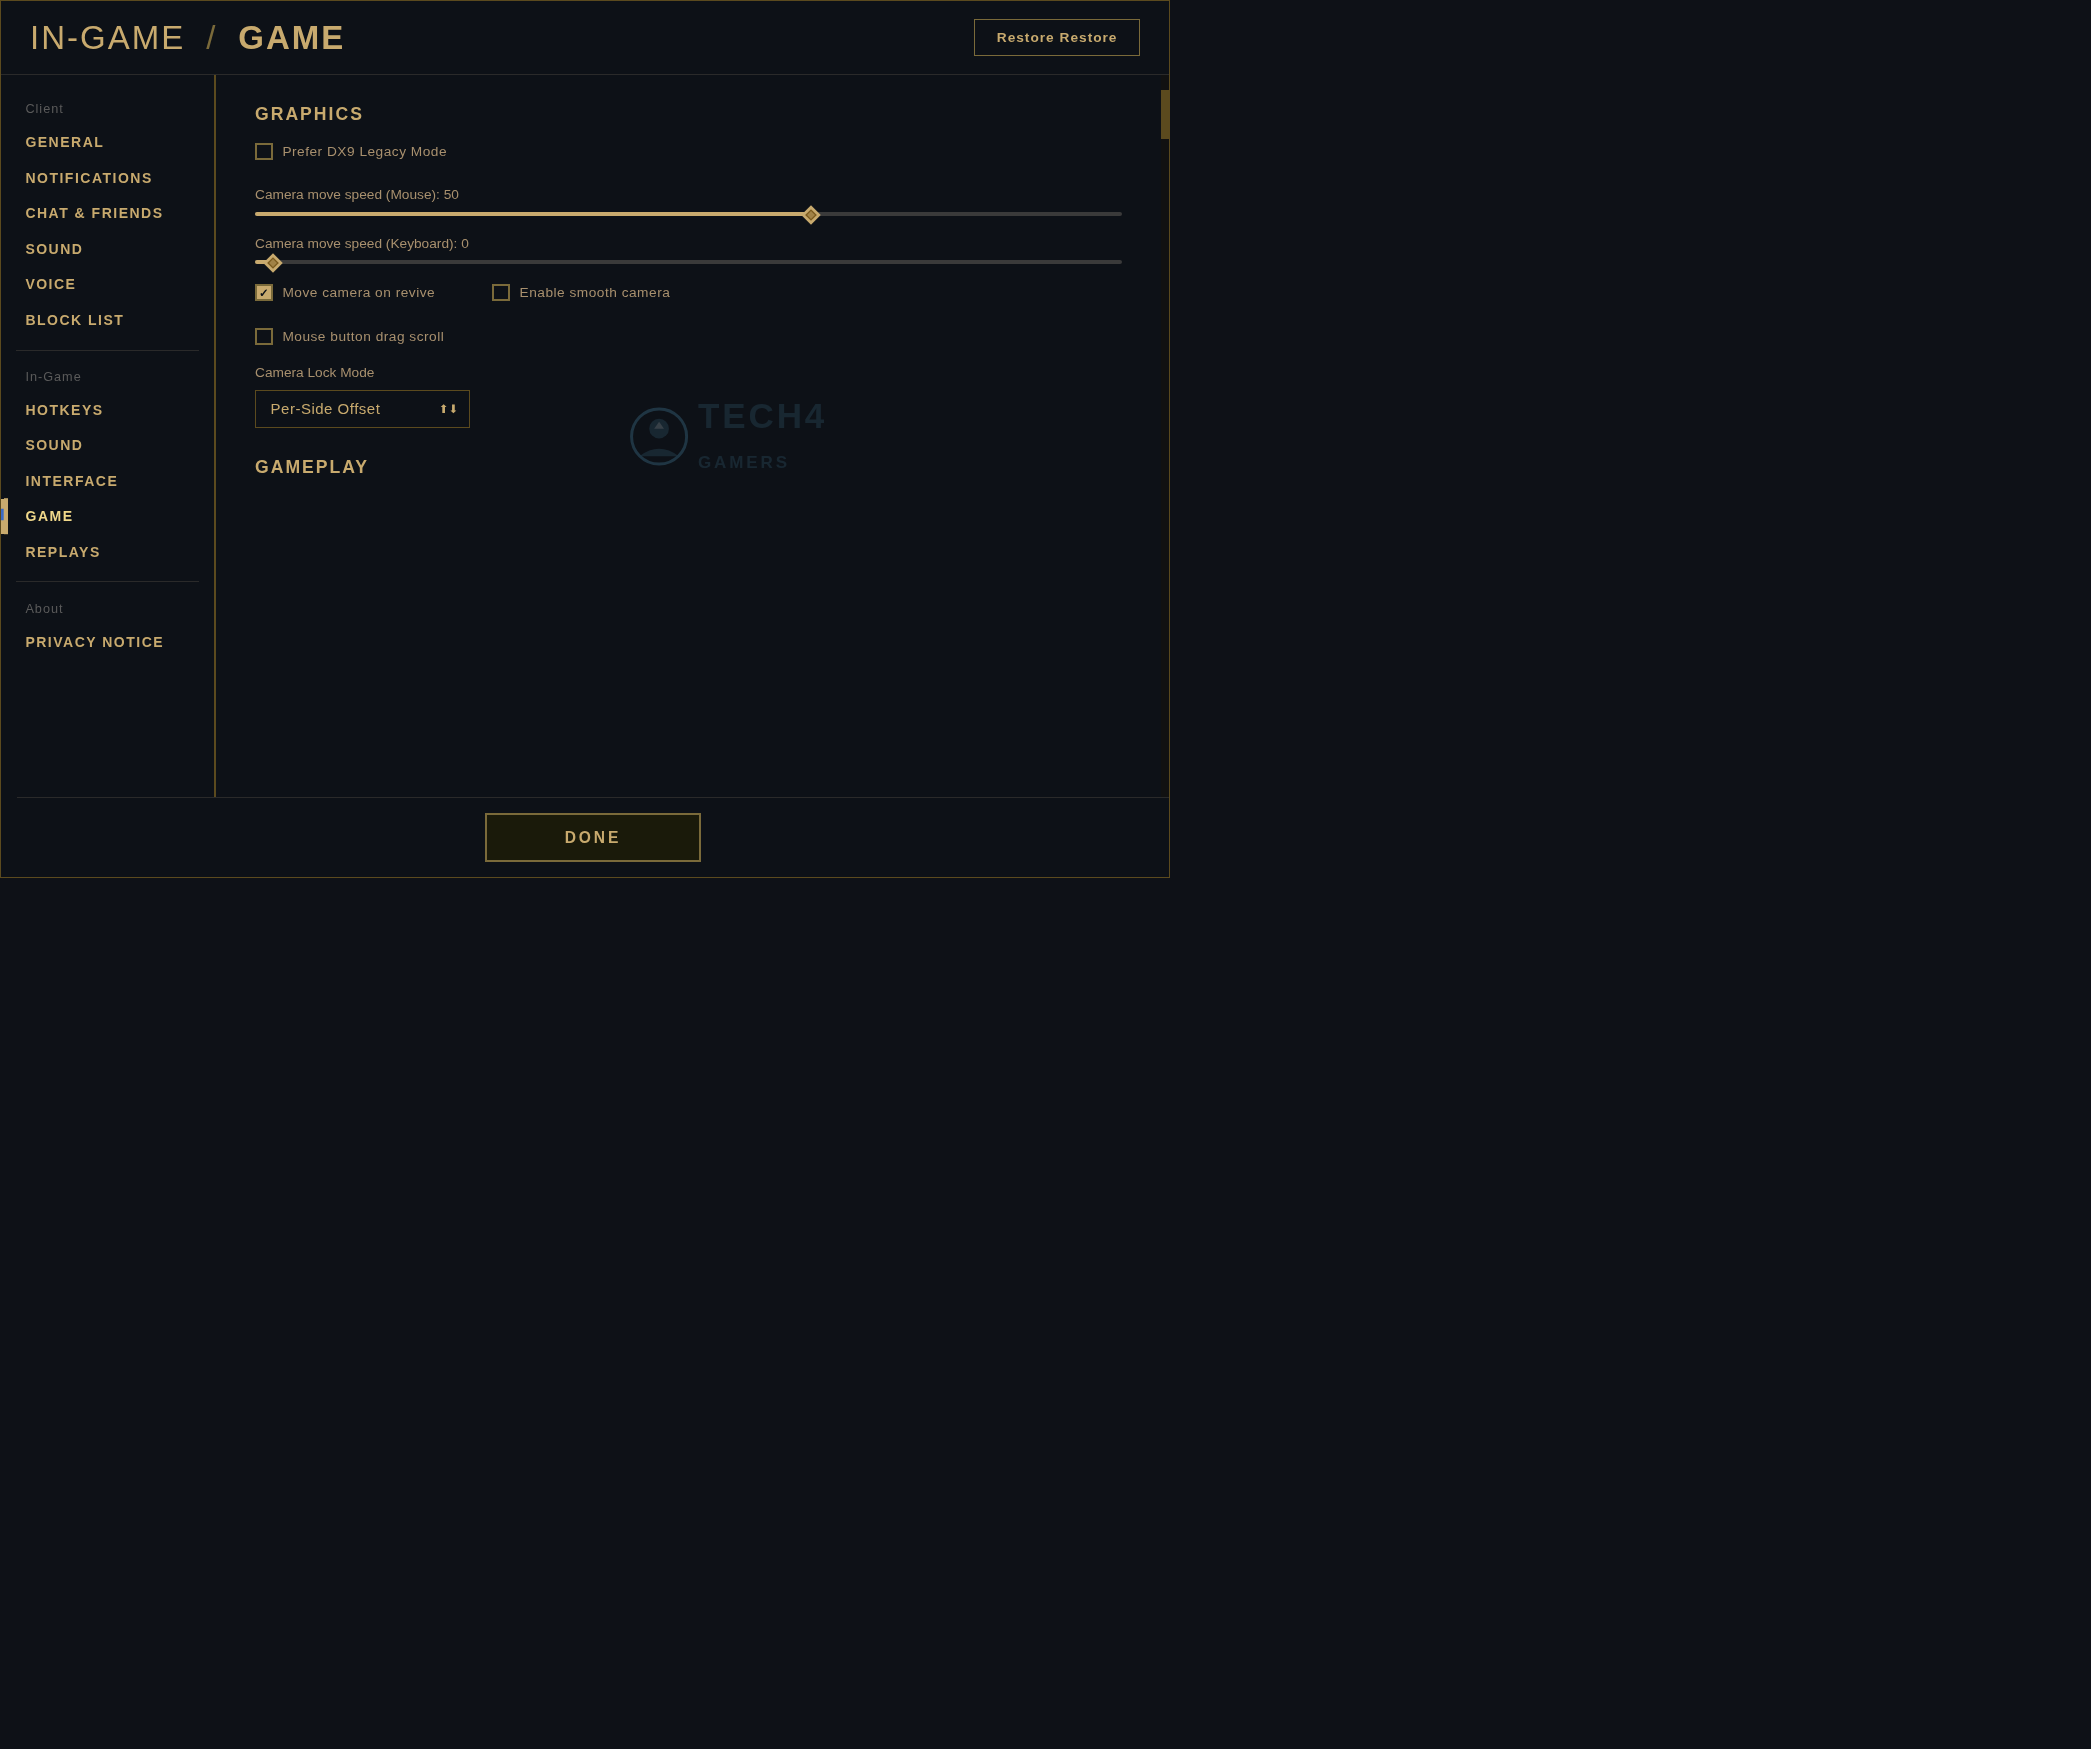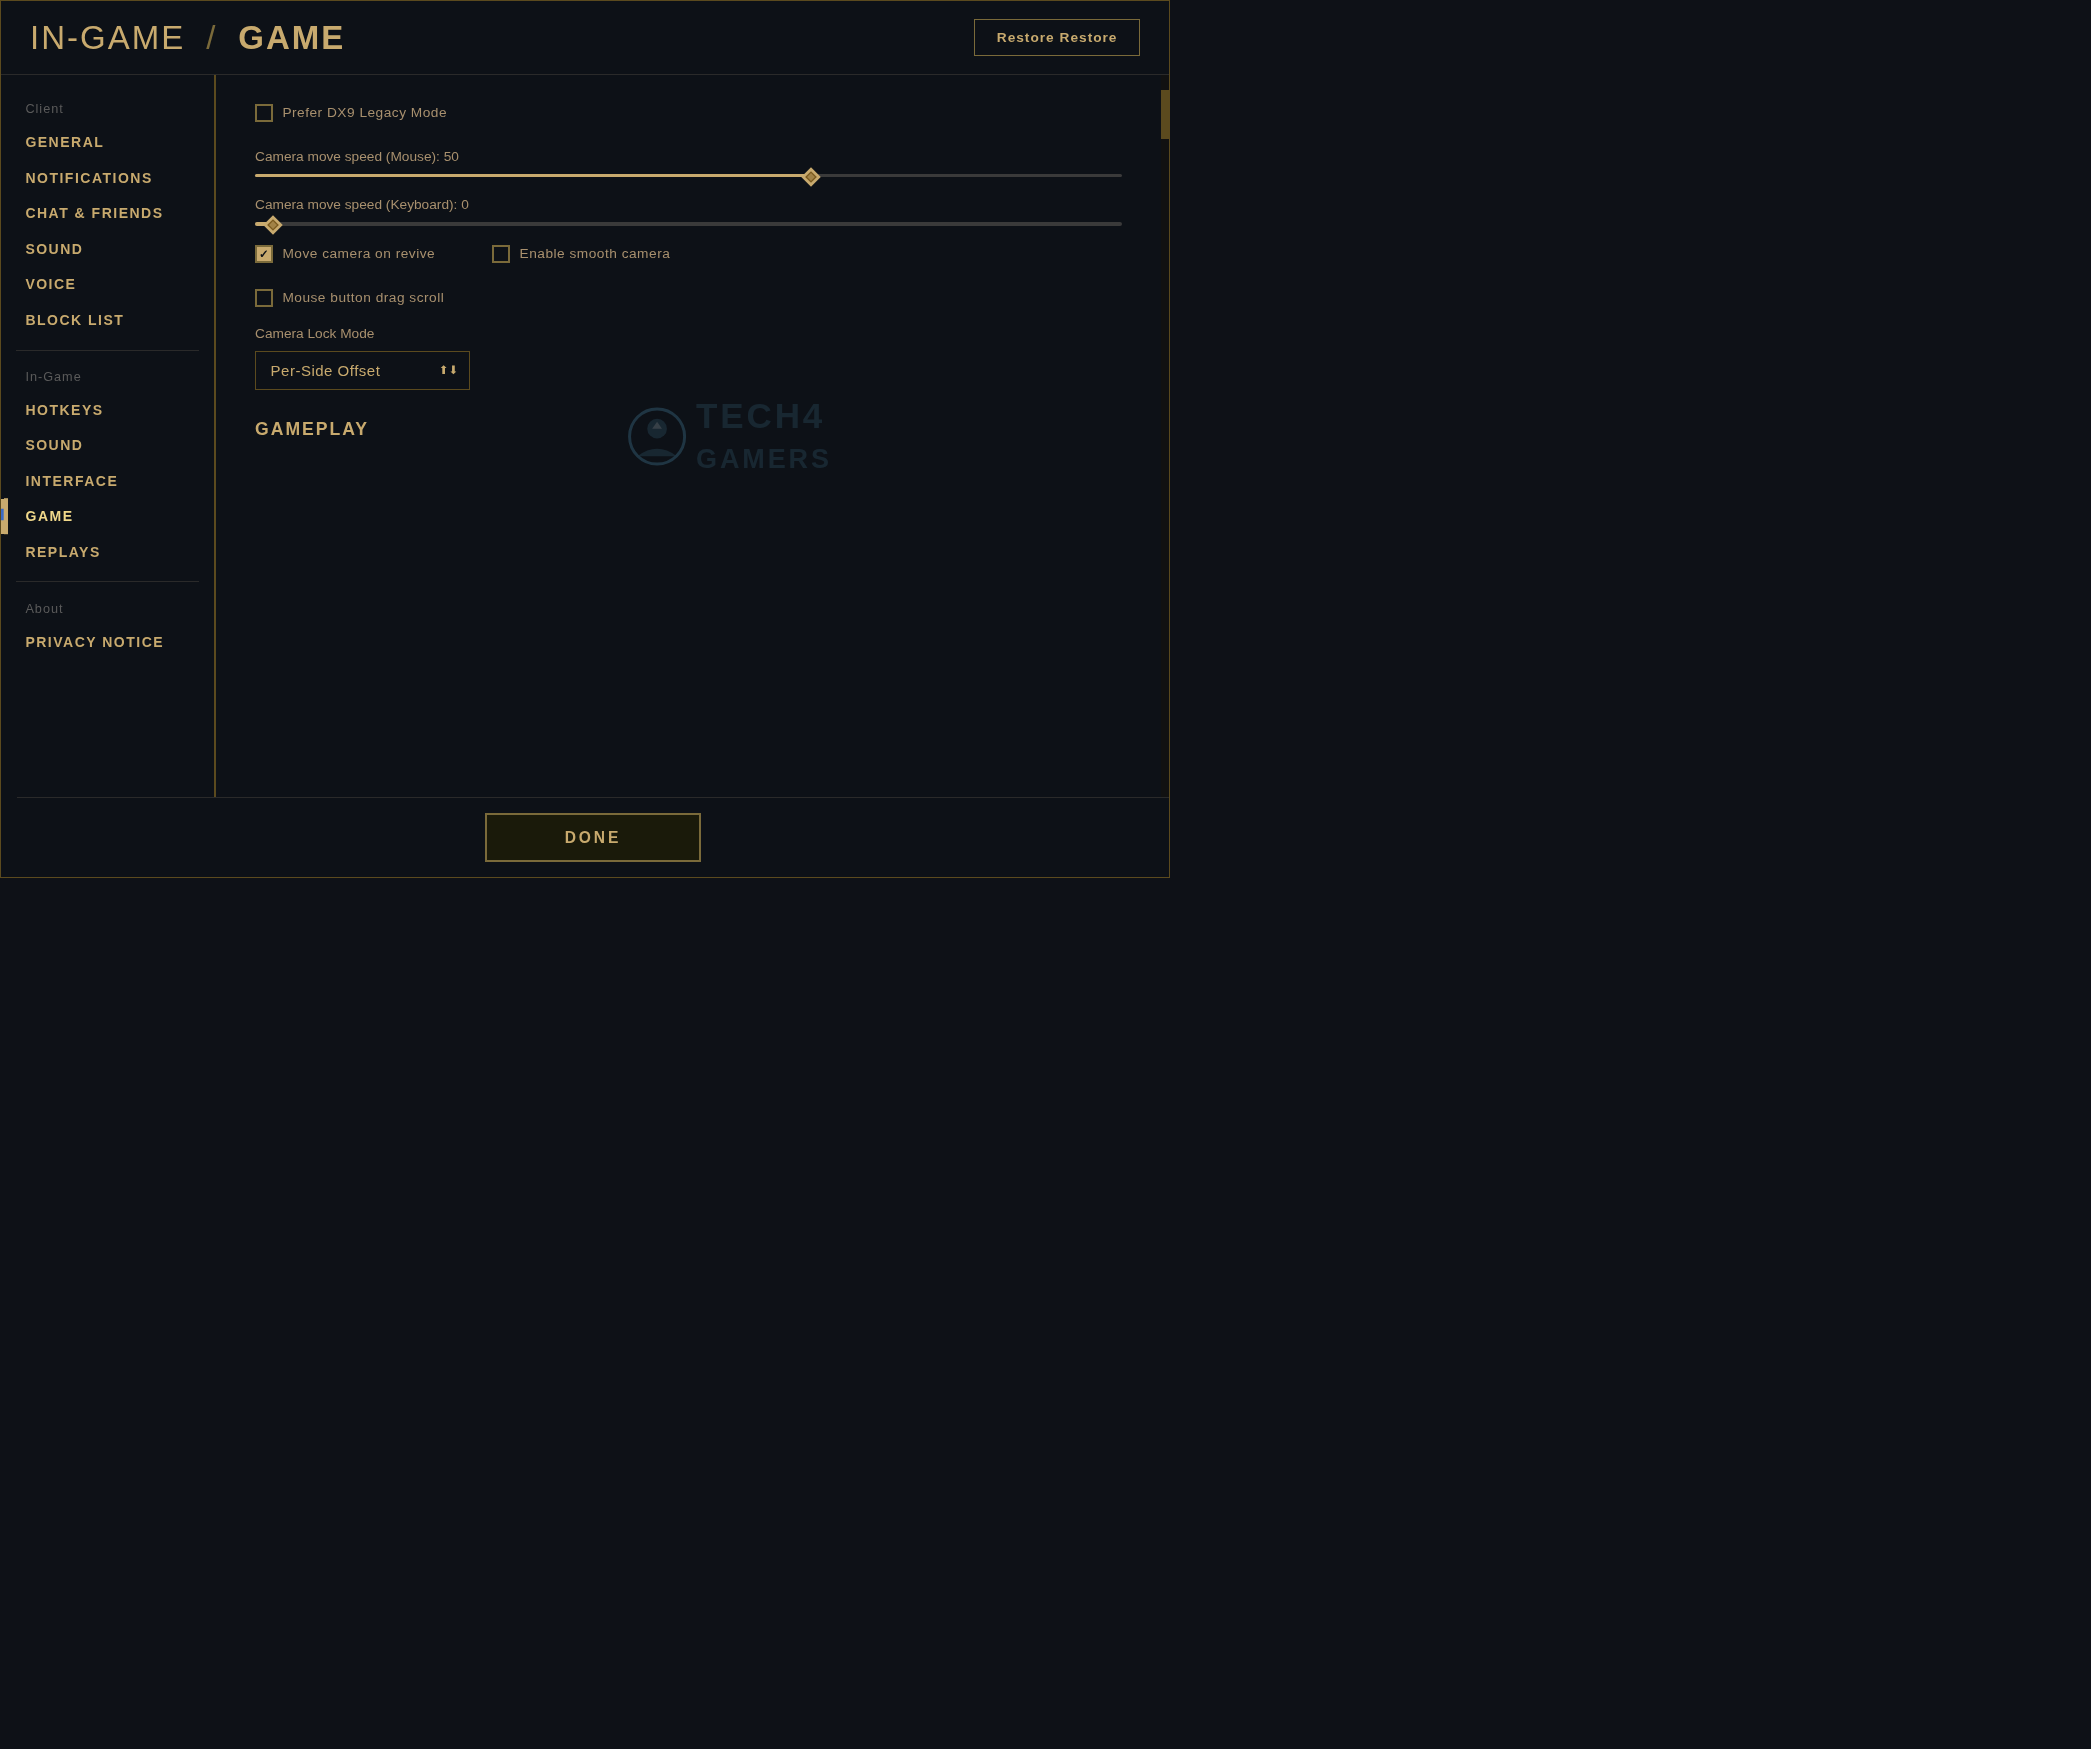--- a/index.html
+++ b/index.html
@@ -390,24 +390,25 @@
 
     <div class="content-area" style="position:relative;">
 
       <div class="watermark">
         <svg width="59" height="59" viewBox="0 0 60 60">
           <circle cx="30" cy="30" r="28" fill="none" stroke="#4a8aaa" stroke-width="3"></circle>
           <circle cx="30" cy="22" r="10" fill="#4a8aaa" opacity="0.6"></circle>
           <path d="M10 50 Q30 35 50 50" fill="#4a8aaa" opacity="0.6"></path>
           <polygon points="30,15 25,22 35,22" fill="#fff" opacity="0.5"></polygon>
         </svg>
-        <div style="color:#4a8aaa; font-size:35px; font-weight:900; letter-spacing:2.9px; opacity:0.6;">TECH4<br><span style="font-size:27px;">GAMERS</span></div>
+        <div style="color:#4a8aaa; font-size:35px; font-weight:900; letter-spacing:2.9px; opacity:0.6;">TECH4<br><span style="font-size:17px;">GAMERS</span></div>
       </div>
 
       <div class="graphics-section">
+        <div class="section-title">GRAPHICS</div>
         <div class="checkbox-row">
           <div class="checkbox-box"></div>
           <span class="checkbox-label">Prefer DX9 Legacy Mode</span>
         </div>
       </div>
 
 
       <div class="camera-section">
         <div class="slider-container">
           <div class="slider-label">Camera move speed (Mouse): 50</div>

